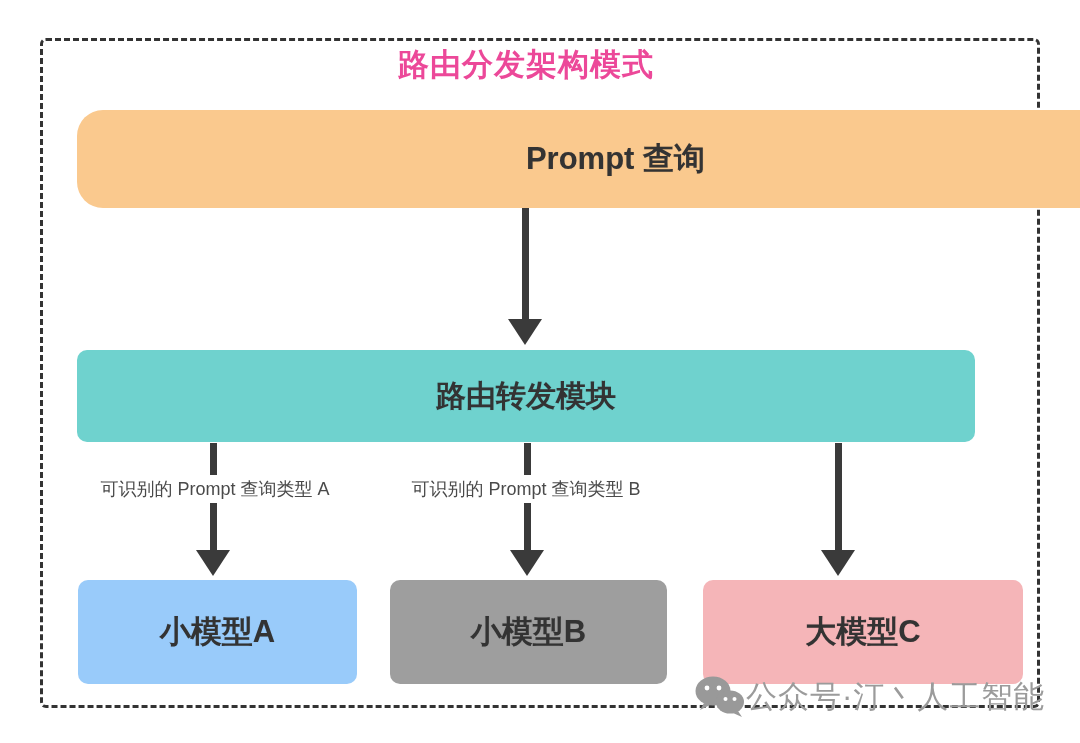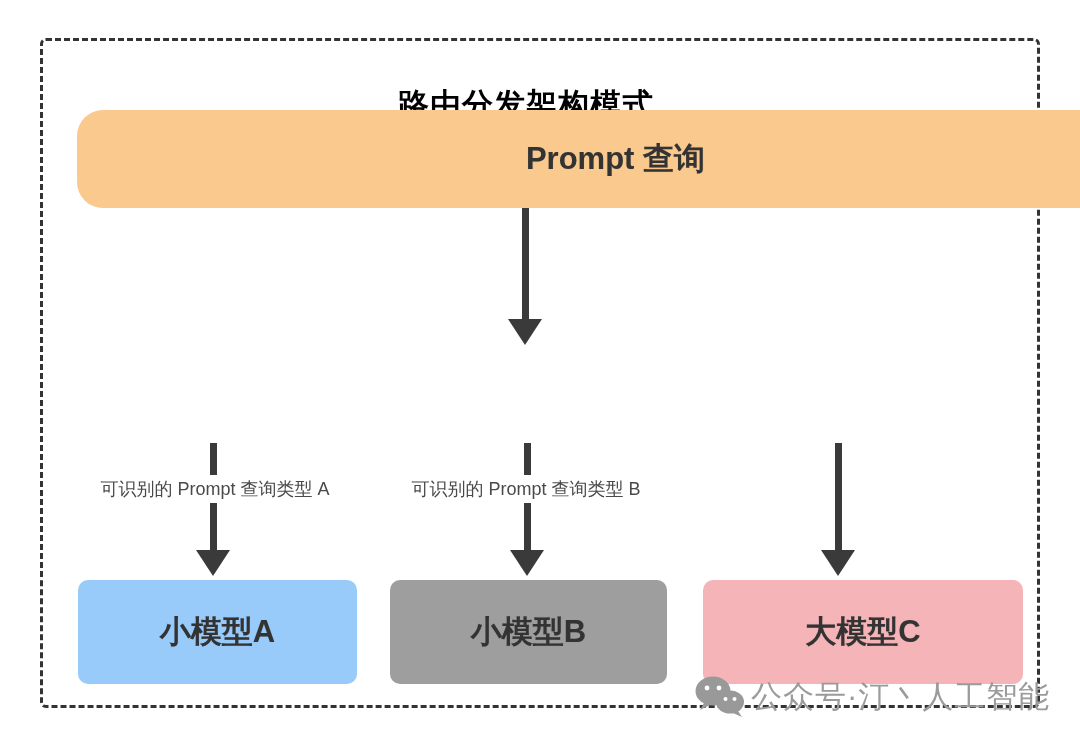--- a/index.html
+++ b/index.html
@@ -37,42 +37,45 @@
   .arrow-c{left:821px;}
 
   .branch-label{position:absolute;top:475px;transform:translateX(-50%);
                 background:#ffffff;padding:2px 5px;font-size:18px;color:#4a4a4a;
                 white-space:nowrap;z-index:3;}
   .label-a{left:215px;}
   .label-b{left:526px;}
   .label-c{left:842px;}
 
   .watermark{position:absolute;left:694px;top:674px;display:flex;align-items:center;
-             gap:5px;z-index:5;}
+             z-index:5;}
   .watermark .wm-text{font-size:31px;color:#9B9B9B;white-space:nowrap;letter-spacing:1px;}
   .wm-icon{width:52px;height:46px;flex:0 0 auto;}
 </style>
 </head>
 <body>
 
 <div class="canvas">
 
   <div class="frame"></div>
 
-  <div class="title" style="color: #000000; margin-top: 40px;">路由分发架构模式</div>
+  <div class="title" style="color: #ec4899;">路由分发架构模式</div>
 
   <div class="box top-box" style="background-color: rgb(250, 201, 142);">
     <span>Prompt 查询</span>
   </div>
 
   <div class="varrow arrow-main">
     <div class="shaft"></div>
     <div class="head"></div>
   </div>
 
+  <div class="box router-box" style="background-color: rgb(111, 210, 206);">
+    <span>路由转发模块</span>
+  </div>
 
   <div class="varrow arrow-branch arrow-a">
     <div class="shaft"></div>
     <div class="head"></div>
   </div>
   <div class="varrow arrow-branch arrow-b">
     <div class="shaft"></div>
     <div class="head"></div>
   </div>
   <div class="varrow arrow-branch arrow-c">

